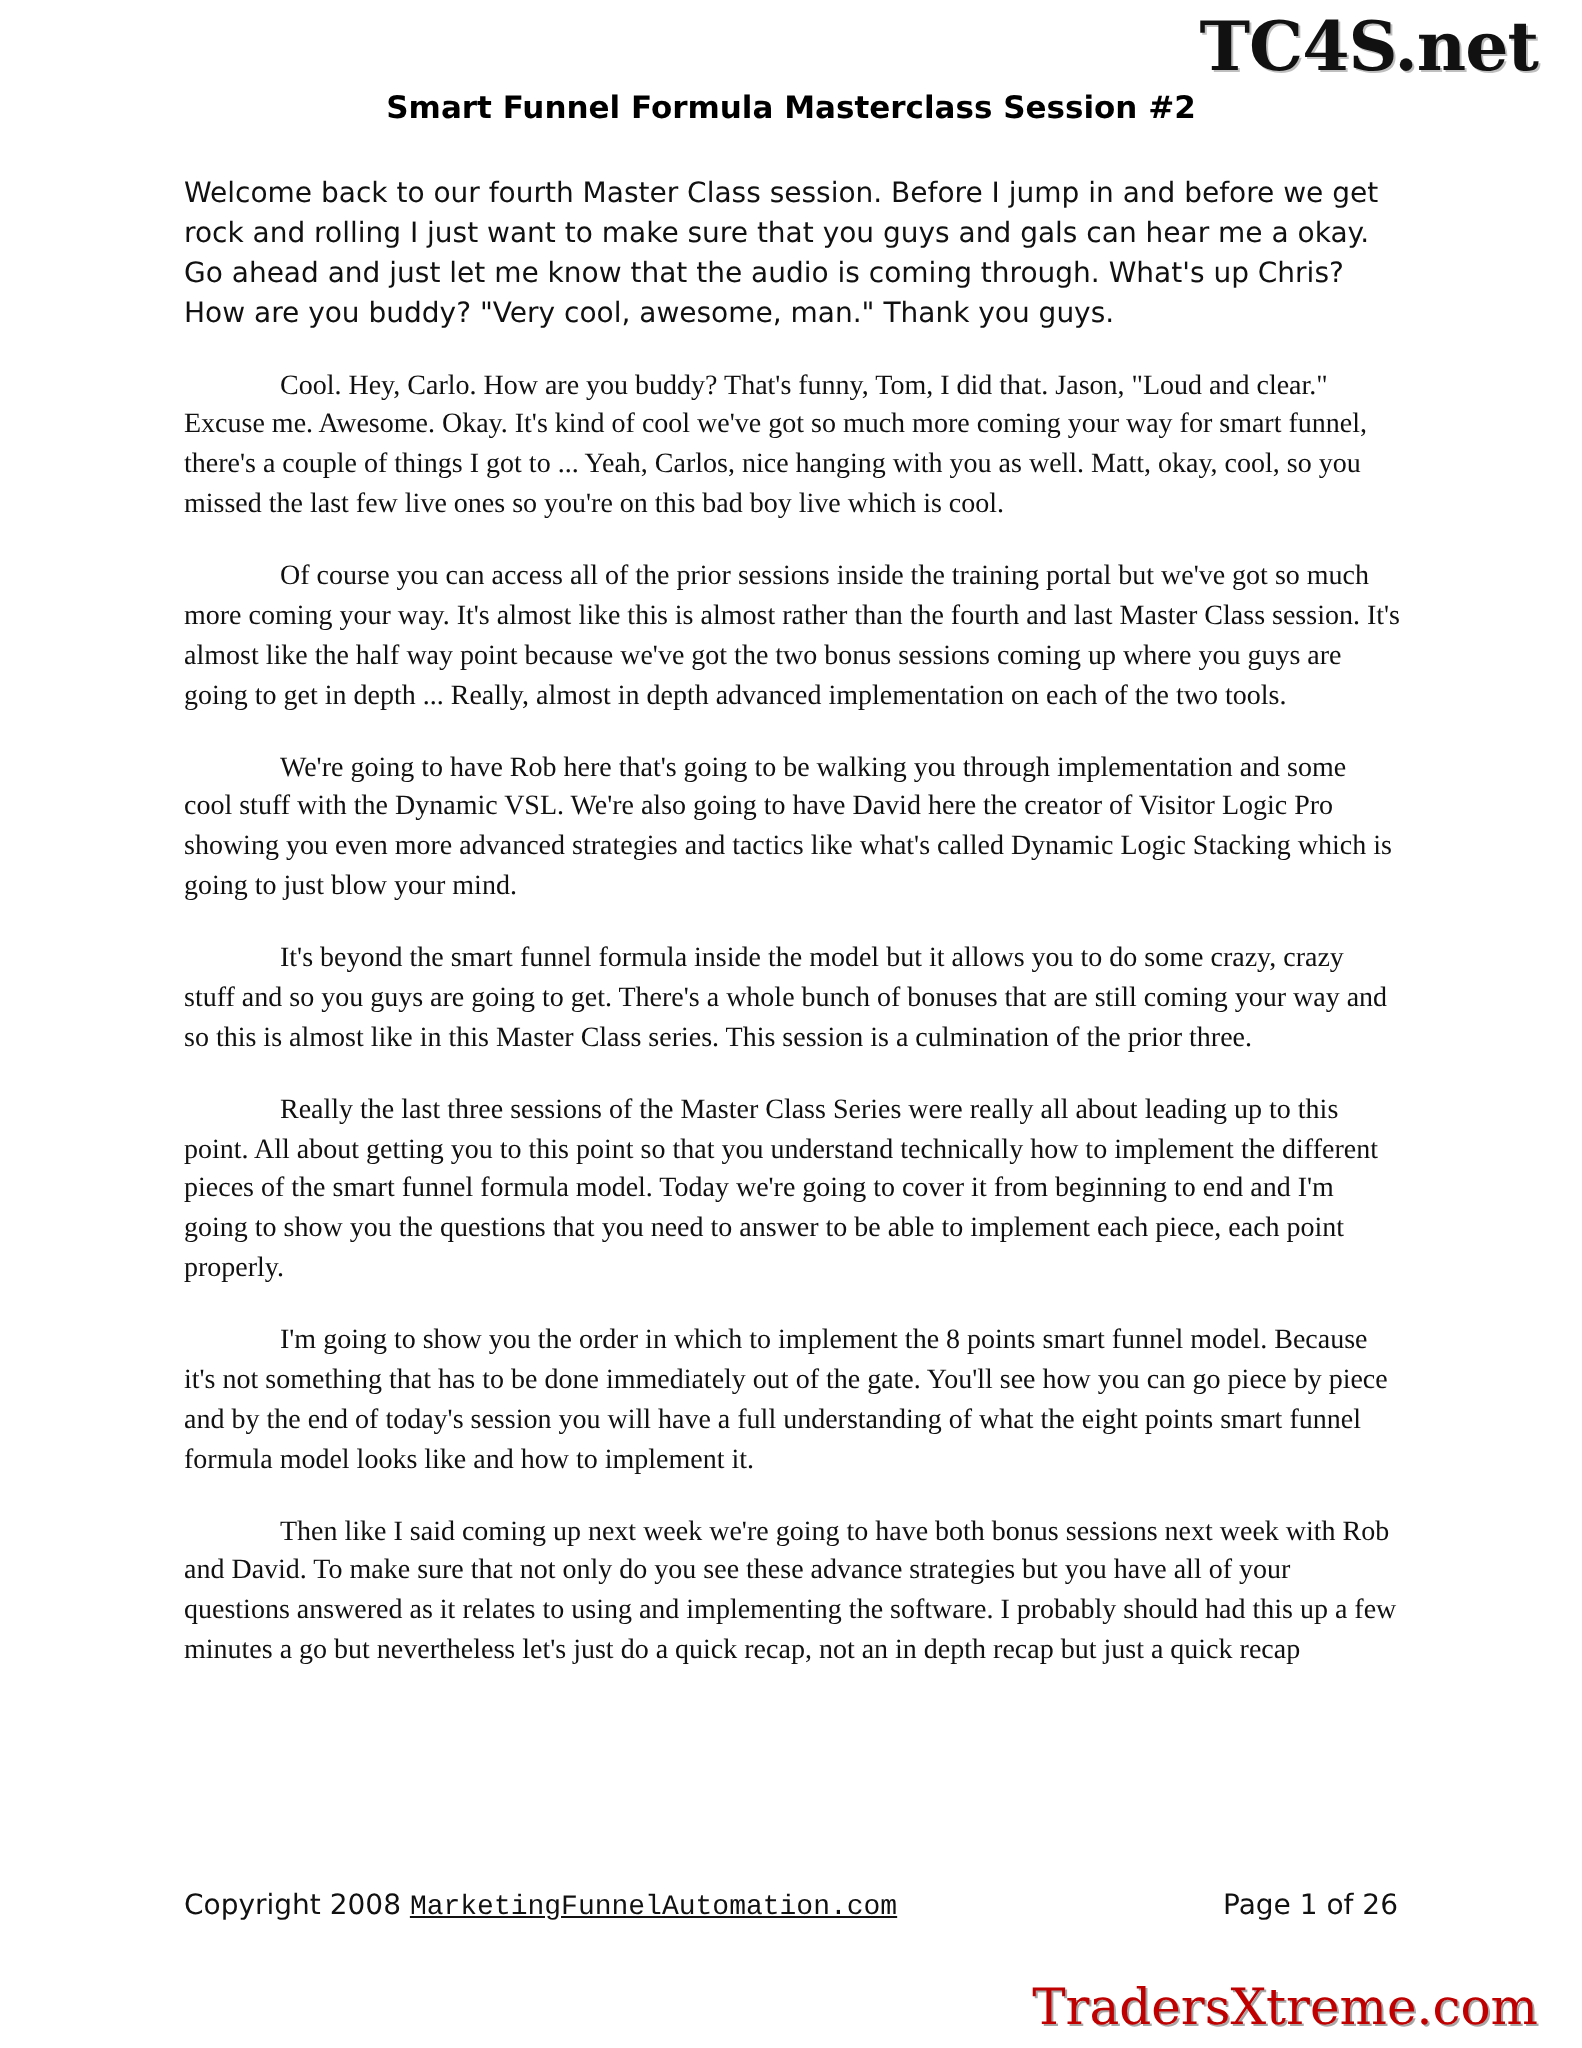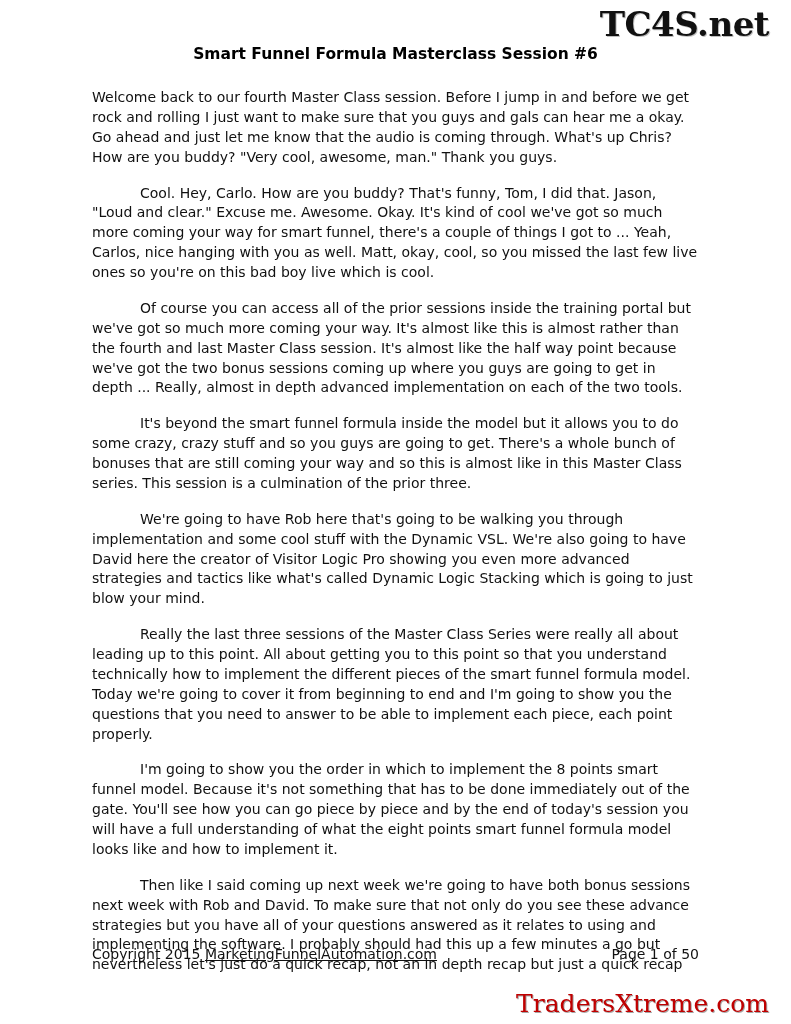--- a/index.html
+++ b/index.html
@@ -47,34 +47,36 @@
   }
   .para {
     font-size: 14px;
     line-height: 1.42;
     margin: 0 0 16px 0;
     text-align: left;
     color: #111111;
   }
   .para.indent {
     text-indent: 48px;
+    font-family: Liberation Serif, serif;
   }
   .footer {
     position: absolute;
     left: 92px;
     right: 92px;
     bottom: 62px;
     display: flex;
     justify-content: space-between;
     align-items: baseline;
     font-size: 14px;
     color: #111111;
   }
   .footer .copy .link {
     text-decoration: underline;
+    font-family: Liberation Mono, monospace;
   }
   .brand-bottom {
     position: absolute;
     right: 22px;
     bottom: 6px;
     font-family: "DejaVu Serif", serif;
     font-weight: normal;
     font-size: 25px;
     color: #c00000;
     text-shadow: 1px 1px 0 rgba(0,0,0,0.35);
@@ -104,36 +106,36 @@
     background: #1a1a1a;
   }
 </style>
 </head>
 <body>
 
 <div class="page">
 
   <div class="brand-top">TC4S.net</div>
 
-  <div class="doc-title">Smart Funnel Formula Masterclass Session #6</div>
+  <div class="doc-title">Smart Funnel Formula Masterclass Session #2</div>
 
   <div class="body-text">
     <p class="para">Welcome back to our fourth Master Class session. Before I jump in and before we get rock and rolling I just want to make sure that you guys and gals can hear me a okay. Go ahead and just let me know that the audio is coming through. What's up Chris? How are you buddy? "Very cool, awesome, man." Thank you guys.</p>
     <p class="para indent">Cool. Hey, Carlo. How are you buddy? That's funny, Tom, I did that. Jason, "Loud and clear." Excuse me. Awesome. Okay. It's kind of cool we've got so much more coming your way for smart funnel, there's a couple of things I got to ... Yeah, Carlos, nice hanging with you as well. Matt, okay, cool, so you missed the last few live ones so you're on this bad boy live which is cool.</p>
     <p class="para indent">Of course you can access all of the prior sessions inside the training portal but we've got so much more coming your way. It's almost like this is almost rather than the fourth and last Master Class session. It's almost like the half way point because we've got the two bonus sessions coming up where you guys are going to get in depth ... Really, almost in depth advanced implementation on each of the two tools.</p>
+    <p class="para indent">We're going to have Rob here that's going to be walking you through implementation and some cool stuff with the Dynamic VSL. We're also going to have David here the creator of Visitor Logic Pro showing you even more advanced strategies and tactics like what's called Dynamic Logic Stacking which is going to just blow your mind.</p>
     <p class="para indent">It's beyond the smart funnel formula inside the model but it allows you to do some crazy, crazy stuff and so you guys are going to get. There's a whole bunch of bonuses that are still coming your way and so this is almost like in this Master Class series. This session is a culmination of the prior three.</p>
-    <p class="para indent">We're going to have Rob here that's going to be walking you through implementation and some cool stuff with the Dynamic VSL. We're also going to have David here the creator of Visitor Logic Pro showing you even more advanced strategies and tactics like what's called Dynamic Logic Stacking which is going to just blow your mind.</p>
     <p class="para indent">Really the last three sessions of the Master Class Series were really all about leading up to this point. All about getting you to this point so that you understand technically how to implement the different pieces of the smart funnel formula model. Today we're going to cover it from beginning to end and I'm going to show you the questions that you need to answer to be able to implement each piece, each point properly.</p>
     <p class="para indent">I'm going to show you the order in which to implement the 8 points smart funnel model. Because it's not something that has to be done immediately out of the gate. You'll see how you can go piece by piece and by the end of today's session you will have a full understanding of what the eight points smart funnel formula model looks like and how to implement it.</p>
     <p class="para indent">Then like I said coming up next week we're going to have both bonus sessions next week with Rob and David. To make sure that not only do you see these advance strategies but you have all of your questions answered as it relates to using and implementing the software. I probably should had this up a few minutes a go but nevertheless let's just do a quick recap, not an in depth recap but just a quick recap</p>
   </div>
 
 
   <div class="footer">
     <div class="copy">
-      <span>Copyright 2015 </span><span class="link">MarketingFunnelAutomation.com</span>
+      <span>Copyright 2008 </span><span class="link">MarketingFunnelAutomation.com</span>
     </div>
-    <div>Page 1 of 50</div>
+    <div>Page 1 of 26</div>
   </div>
 
   <div class="brand-bottom">TradersXtreme.com</div>
 
 </div>
 
 </body></html>

